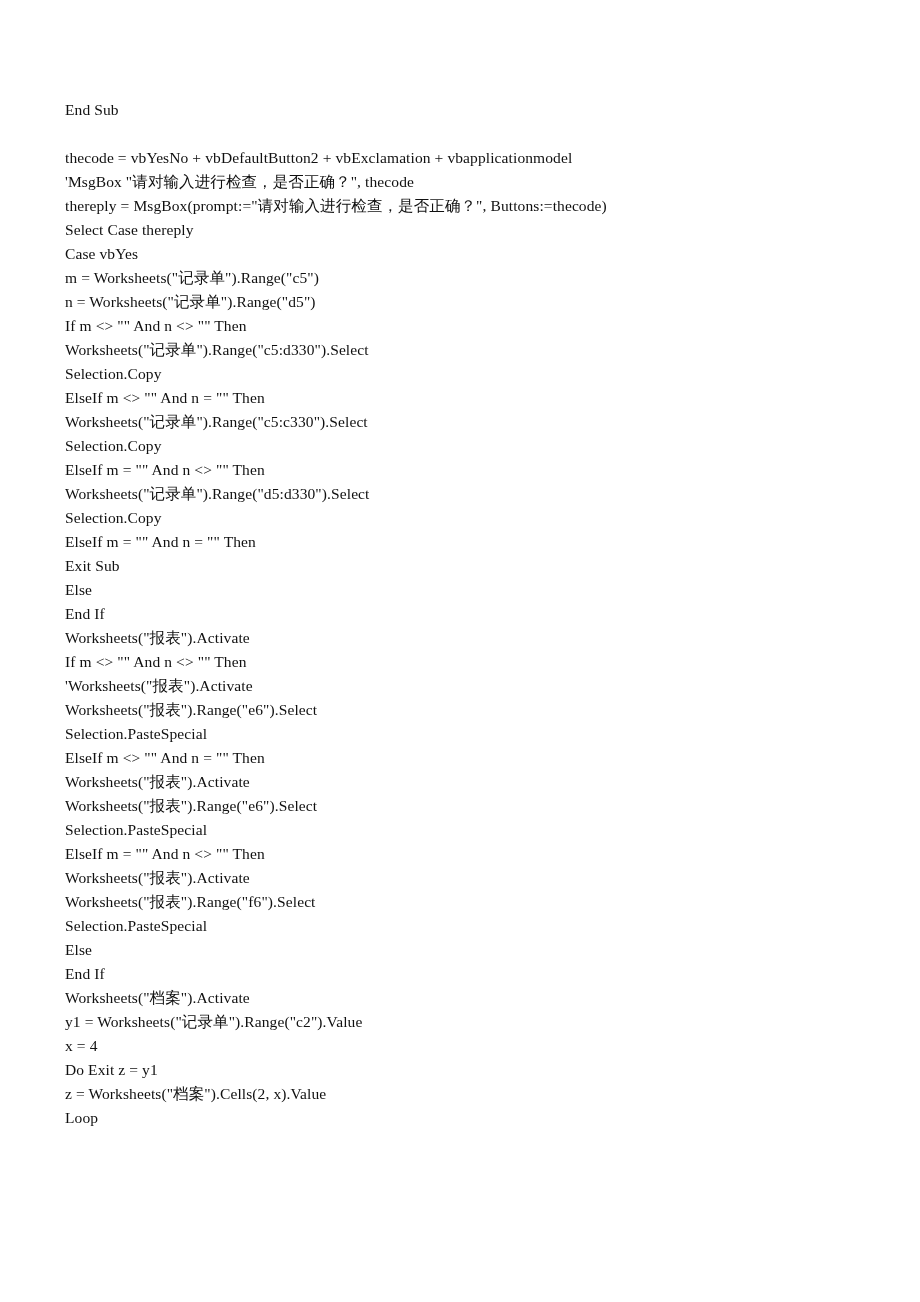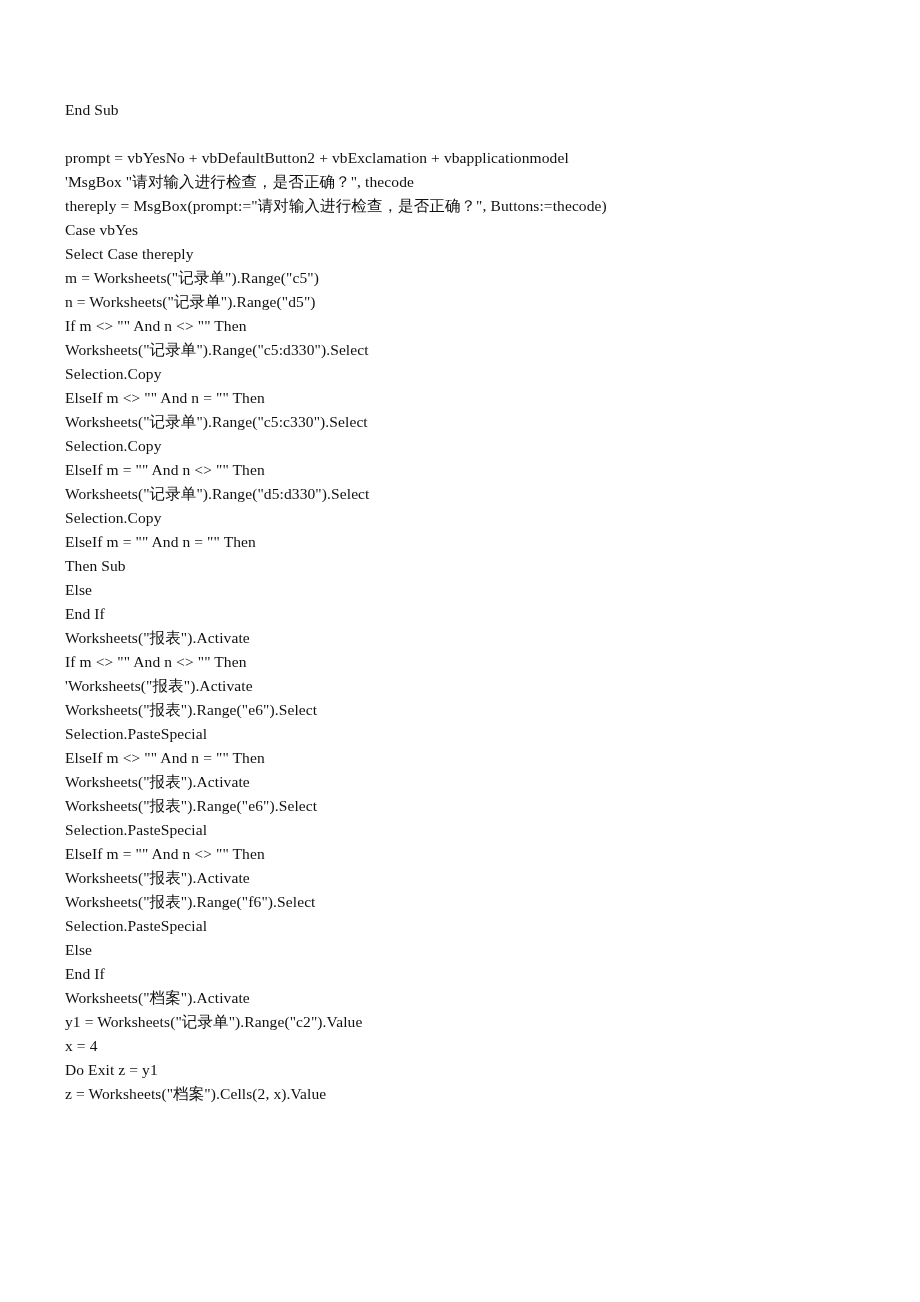--- a/index.html
+++ b/index.html
@@ -39,38 +39,38 @@
     height: 24px;
   }
 </style>
 </head>
 <body>
 
 <div class="page" style="background: rgb(255, 255, 255);">
   <div class="code-body" id="code-body" style="color: rgb(16, 16, 16);">
       <div class="code-line">End Sub</div>
       <div class="code-line blank"></div>
-      <div class="code-line">prompt = vbYesNo + vbDefaultButton2 + vbExclamation + vbapplicationmodel</div>
+      <div class="code-line">thecode = vbYesNo + vbDefaultButton2 + vbExclamation + vbapplicationmodel</div>
       <div class="code-line">'MsgBox "请对输入进行检查，是否正确？", thecode</div>
       <div class="code-line">thereply = MsgBox(prompt:="请对输入进行检查，是否正确？", Buttons:=thecode)</div>
+      <div class="code-line">Select Case thereply</div>
       <div class="code-line">Case vbYes</div>
-      <div class="code-line">Select Case thereply</div>
       <div class="code-line">m = Worksheets("记录单").Range("c5")</div>
       <div class="code-line">n = Worksheets("记录单").Range("d5")</div>
       <div class="code-line">If m &lt;&gt; "" And n &lt;&gt; "" Then</div>
       <div class="code-line">Worksheets("记录单").Range("c5:d330").Select</div>
       <div class="code-line">Selection.Copy</div>
       <div class="code-line">ElseIf m &lt;&gt; "" And n = "" Then</div>
       <div class="code-line">Worksheets("记录单").Range("c5:c330").Select</div>
       <div class="code-line">Selection.Copy</div>
       <div class="code-line">ElseIf m = "" And n &lt;&gt; "" Then</div>
       <div class="code-line">Worksheets("记录单").Range("d5:d330").Select</div>
       <div class="code-line">Selection.Copy</div>
       <div class="code-line">ElseIf m = "" And n = "" Then</div>
-      <div class="code-line">Then Sub</div>
+      <div class="code-line">Exit Sub</div>
       <div class="code-line">Else</div>
       <div class="code-line">End If</div>
       <div class="code-line">Worksheets("报表").Activate</div>
       <div class="code-line">If m &lt;&gt; "" And n &lt;&gt; "" Then</div>
       <div class="code-line">'Worksheets("报表").Activate</div>
       <div class="code-line">Worksheets("报表").Range("e6").Select</div>
       <div class="code-line">Selection.PasteSpecial</div>
       <div class="code-line">ElseIf m &lt;&gt; "" And n = "" Then</div>
       <div class="code-line">Worksheets("报表").Activate</div>
       <div class="code-line">Worksheets("报表").Range("e6").Select</div>
@@ -79,14 +79,15 @@
       <div class="code-line">Worksheets("报表").Activate</div>
       <div class="code-line">Worksheets("报表").Range("f6").Select</div>
       <div class="code-line">Selection.PasteSpecial</div>
       <div class="code-line">Else</div>
       <div class="code-line">End If</div>
       <div class="code-line">Worksheets("档案").Activate</div>
       <div class="code-line">y1 = Worksheets("记录单").Range("c2").Value</div>
       <div class="code-line">x = 4</div>
       <div class="code-line">Do Exit z = y1</div>
       <div class="code-line">z = Worksheets("档案").Cells(2, x).Value</div>
+      <div class="code-line">Loop</div>
     </div>
 </div>
 
 </body></html>

